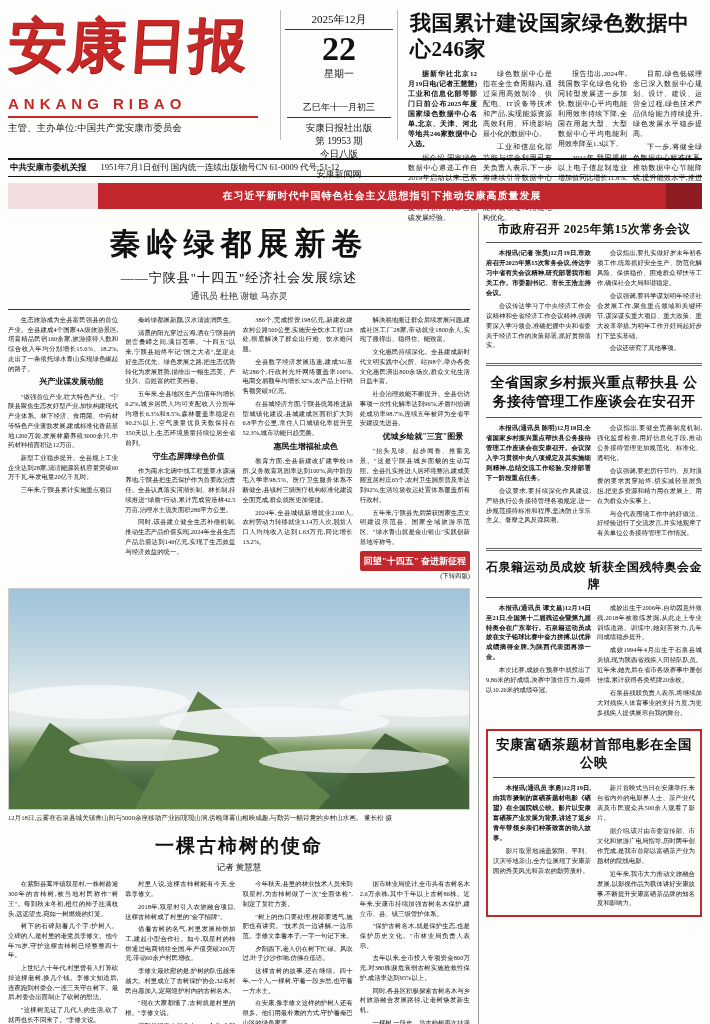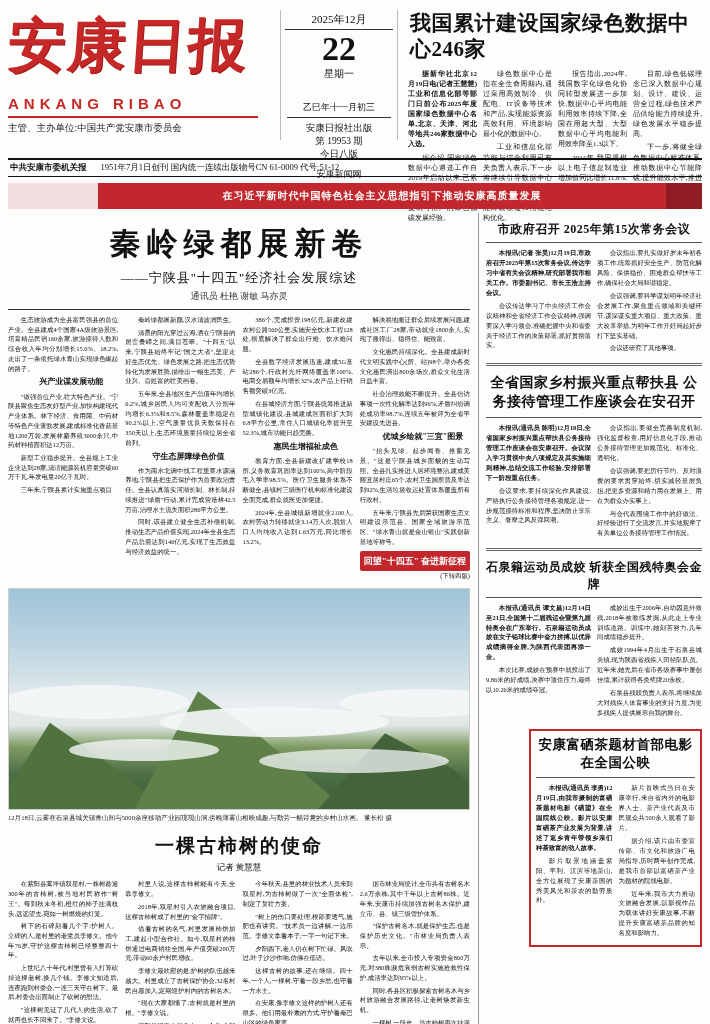--- a/index.html
+++ b/index.html
@@ -107,21 +107,21 @@
   
   .r-title{text-align:center;font-size:12px;font-weight:bold;line-height:1.35;margin:8px 0 2px 0;letter-spacing:.5px;}
   .r-title.small{font-size:14px;}
   .r-rule{border-bottom:1px solid #555;margin:5px 0 5px 0;}
   .r-cols{display:flex;gap:6px;font-size:6.4px;line-height:1.55;text-align:justify;}
   .r-cols .c{flex:1;}
   .r-cols p{margin:0 0 3px 0;text-indent:2em;}
   .r-cols .lead{font-weight:bold;}
   .r-dbl{border-bottom:3px double #666;margin:7px 0;}
 
-  .boxed{border:2px solid #c1272d;padding:5px 5px 4px 5px;margin-top:8px;margin-left:43px;}
+  .boxed{border:2px solid #c1272d;padding:5px 5px 4px 5px;margin-top:8px;}
   .boxed .r-title{margin-top:0;font-size:13.5px;}
 </style>
 </head>
 <body>
 
 <div class="page">
 
   <div class="masthead">
 
     <div class="mh-logo">

